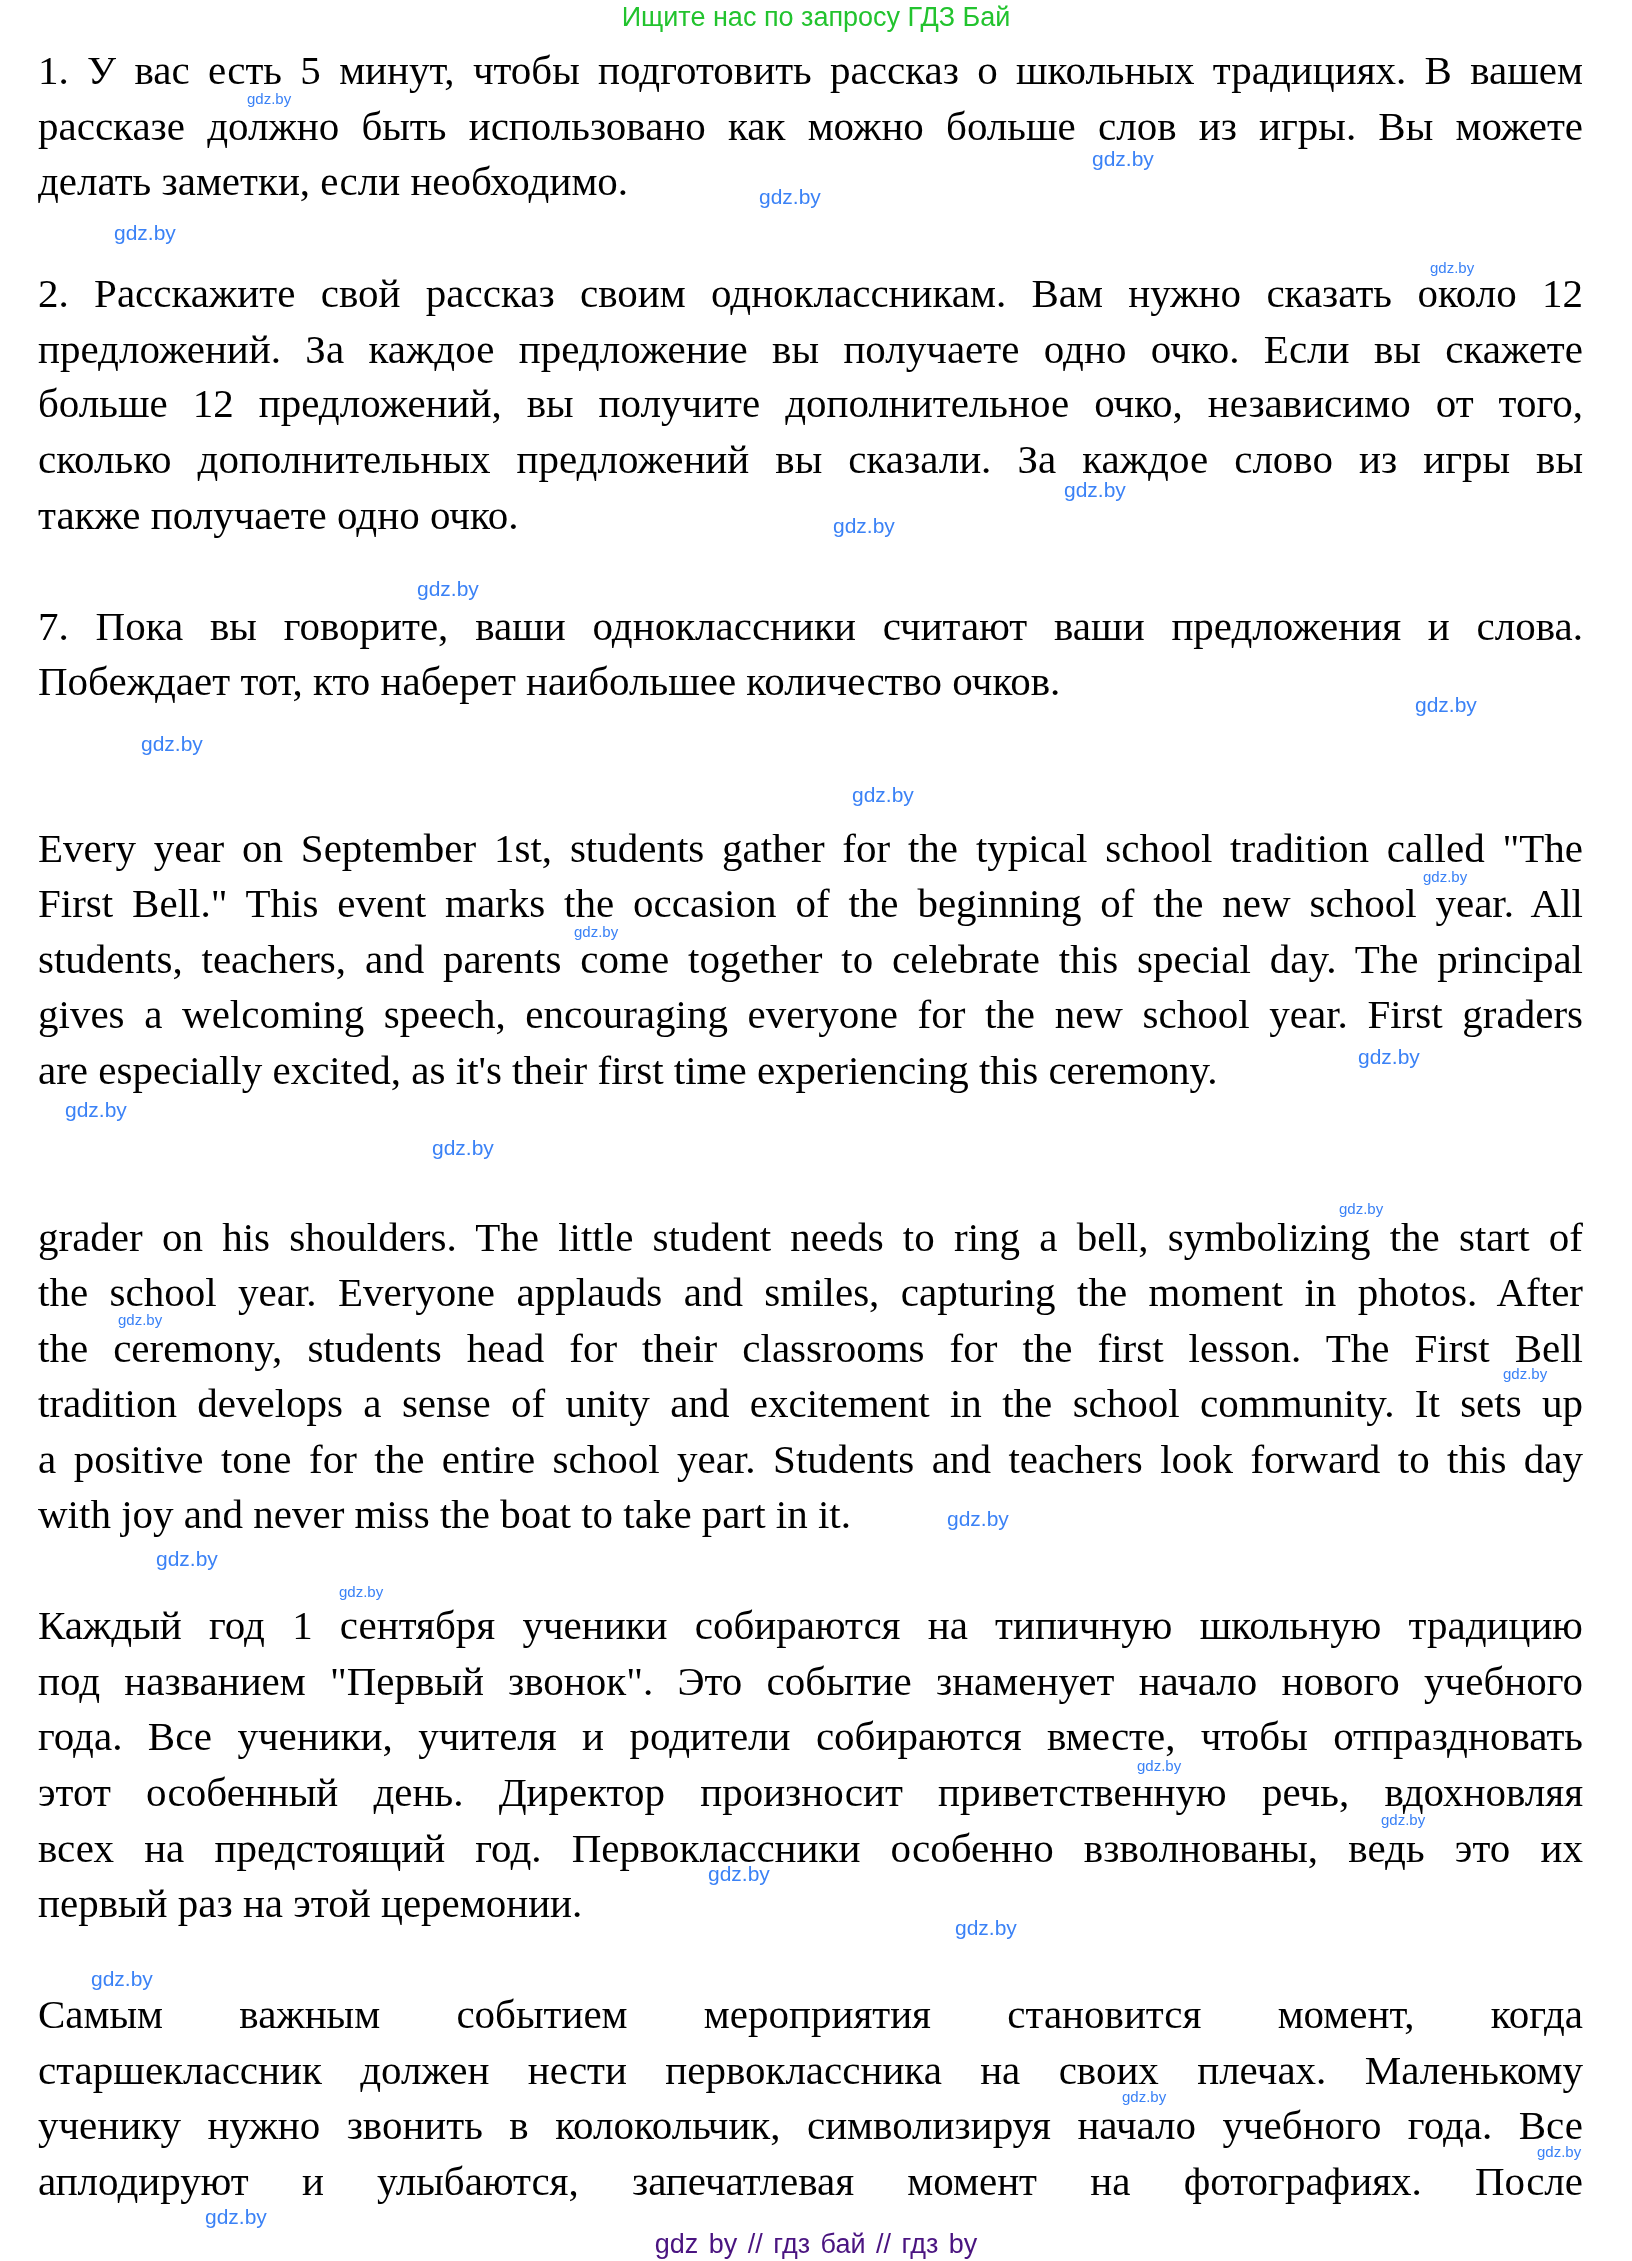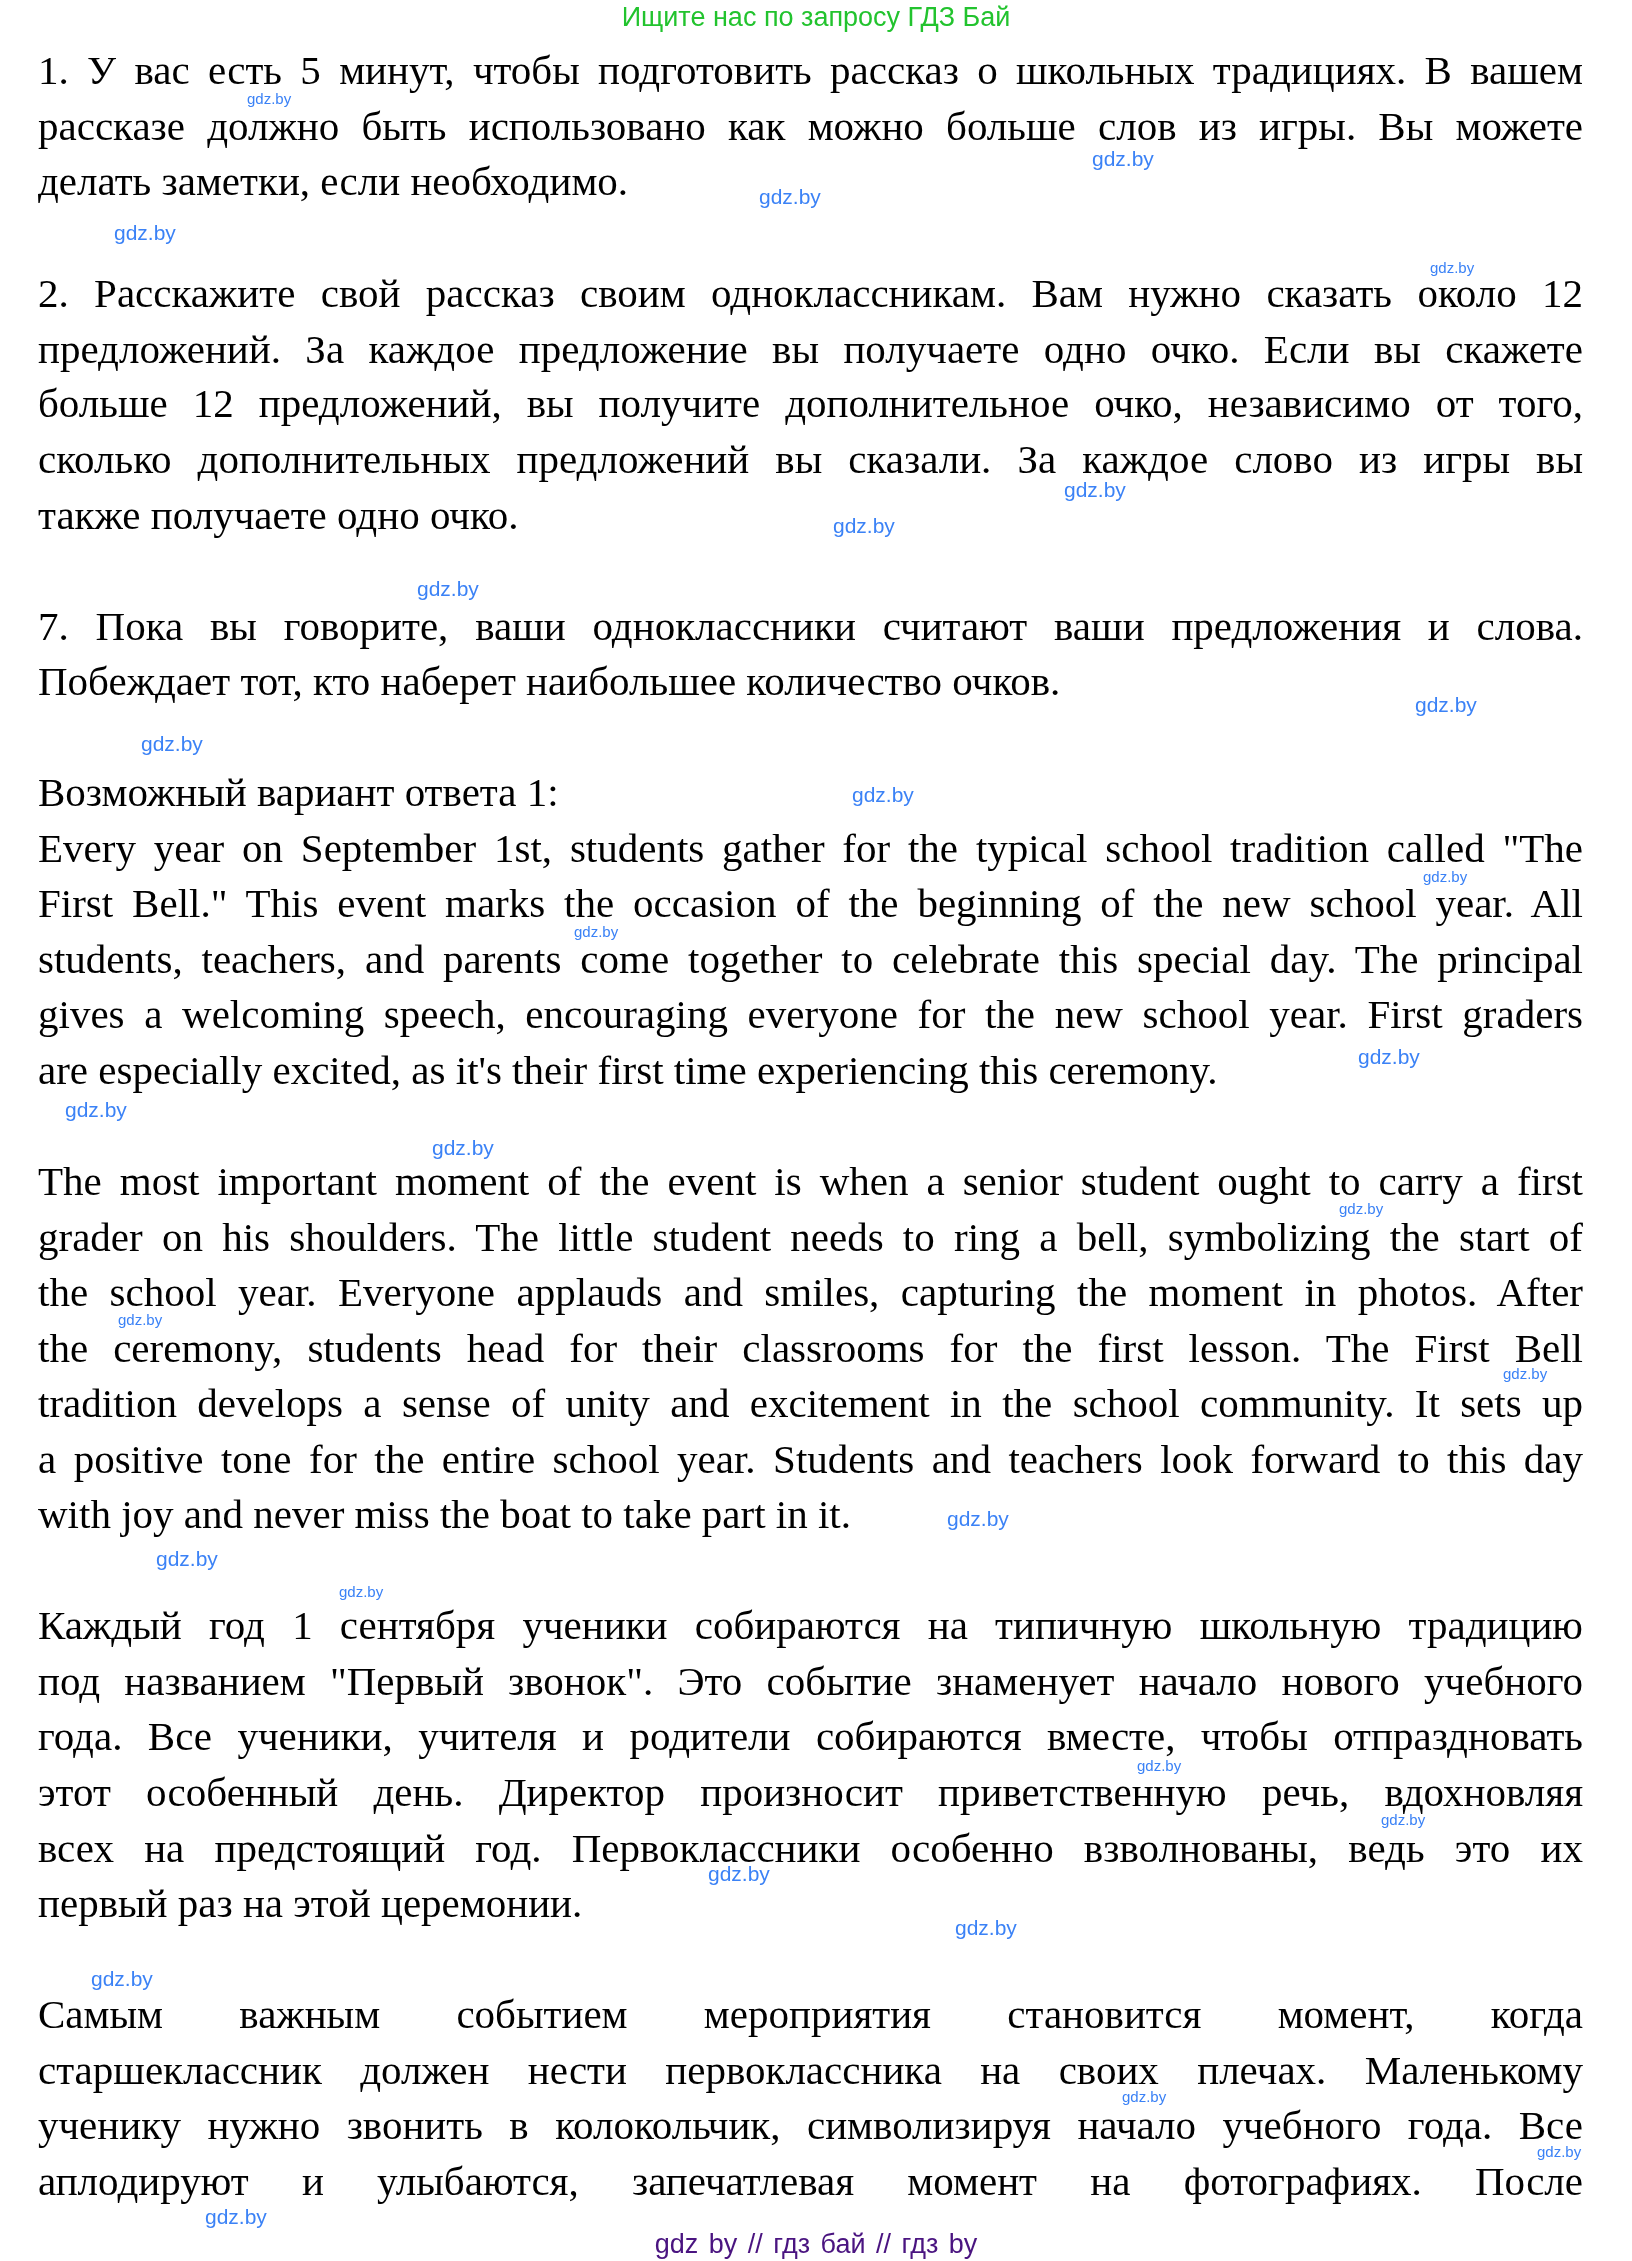--- a/index.html
+++ b/index.html
@@ -40,29 +40,27 @@
 
   <div class="line justify" style="top:270px">2. Расскажите свой рассказ своим одноклассникам. Вам нужно сказать около 12</div>
   <div class="line justify" style="top:326px">предложений. За каждое предложение вы получаете одно очко. Если вы скажете</div>
   <div class="line justify" style="top:380px">больше 12 предложений, вы получите дополнительное очко, независимо от того,</div>
   <div class="line justify" style="top:436px">сколько дополнительных предложений вы сказали. За каждое слово из игры вы</div>
   <div class="line" style="top:492px">также получаете одно очко.</div>
 
   <div class="line justify" style="top:603px">7. Пока вы говорите, ваши одноклассники считают ваши предложения и слова.</div>
   <div class="line" style="top:658px">Побеждает тот, кто наберет наибольшее количество очков.</div>
 
-  <div class="line" style="top:769px">Возможный вариант ответа 1:</div>
 
   <div class="line justify" style="top:825px">Every year on September 1st, students gather for the typical school tradition called "The</div>
   <div class="line justify" style="top:880px">First Bell." This event marks the occasion of the beginning of the new school year. All</div>
   <div class="line justify" style="top:936px">students, teachers, and parents come together to celebrate this special day. The principal</div>
   <div class="line justify" style="top:991px">gives a welcoming speech, encouraging everyone for the new school year. First graders</div>
   <div class="line" style="top:1047px">are especially excited, as it's their first time experiencing this ceremony.</div>
 
-  <div class="line justify" style="top:1158px">The most important moment of the event is when a senior student ought to carry a first</div>
   <div class="line justify" style="top:1214px">grader on his shoulders. The little student needs to ring a bell, symbolizing the start of</div>
   <div class="line justify" style="top:1269px">the school year. Everyone applauds and smiles, capturing the moment in photos. After</div>
   <div class="line justify" style="top:1325px">the ceremony, students head for their classrooms for the first lesson. The First Bell</div>
   <div class="line justify" style="top:1380px">tradition develops a sense of unity and excitement in the school community. It sets up</div>
   <div class="line justify" style="top:1436px">a positive tone for the entire school year. Students and teachers look forward to this day</div>
   <div class="line" style="top:1491px">with joy and never miss the boat to take part in it.</div>
 
   <div class="line justify" style="top:1602px">Каждый год 1 сентября ученики собираются на типичную школьную традицию</div>
   <div class="line justify" style="top:1658px">под названием "Первый звонок". Это событие знаменует начало нового учебного</div>
   <div class="line justify" style="top:1713px">года. Все ученики, учителя и родители собираются вместе, чтобы отпраздновать</div>

